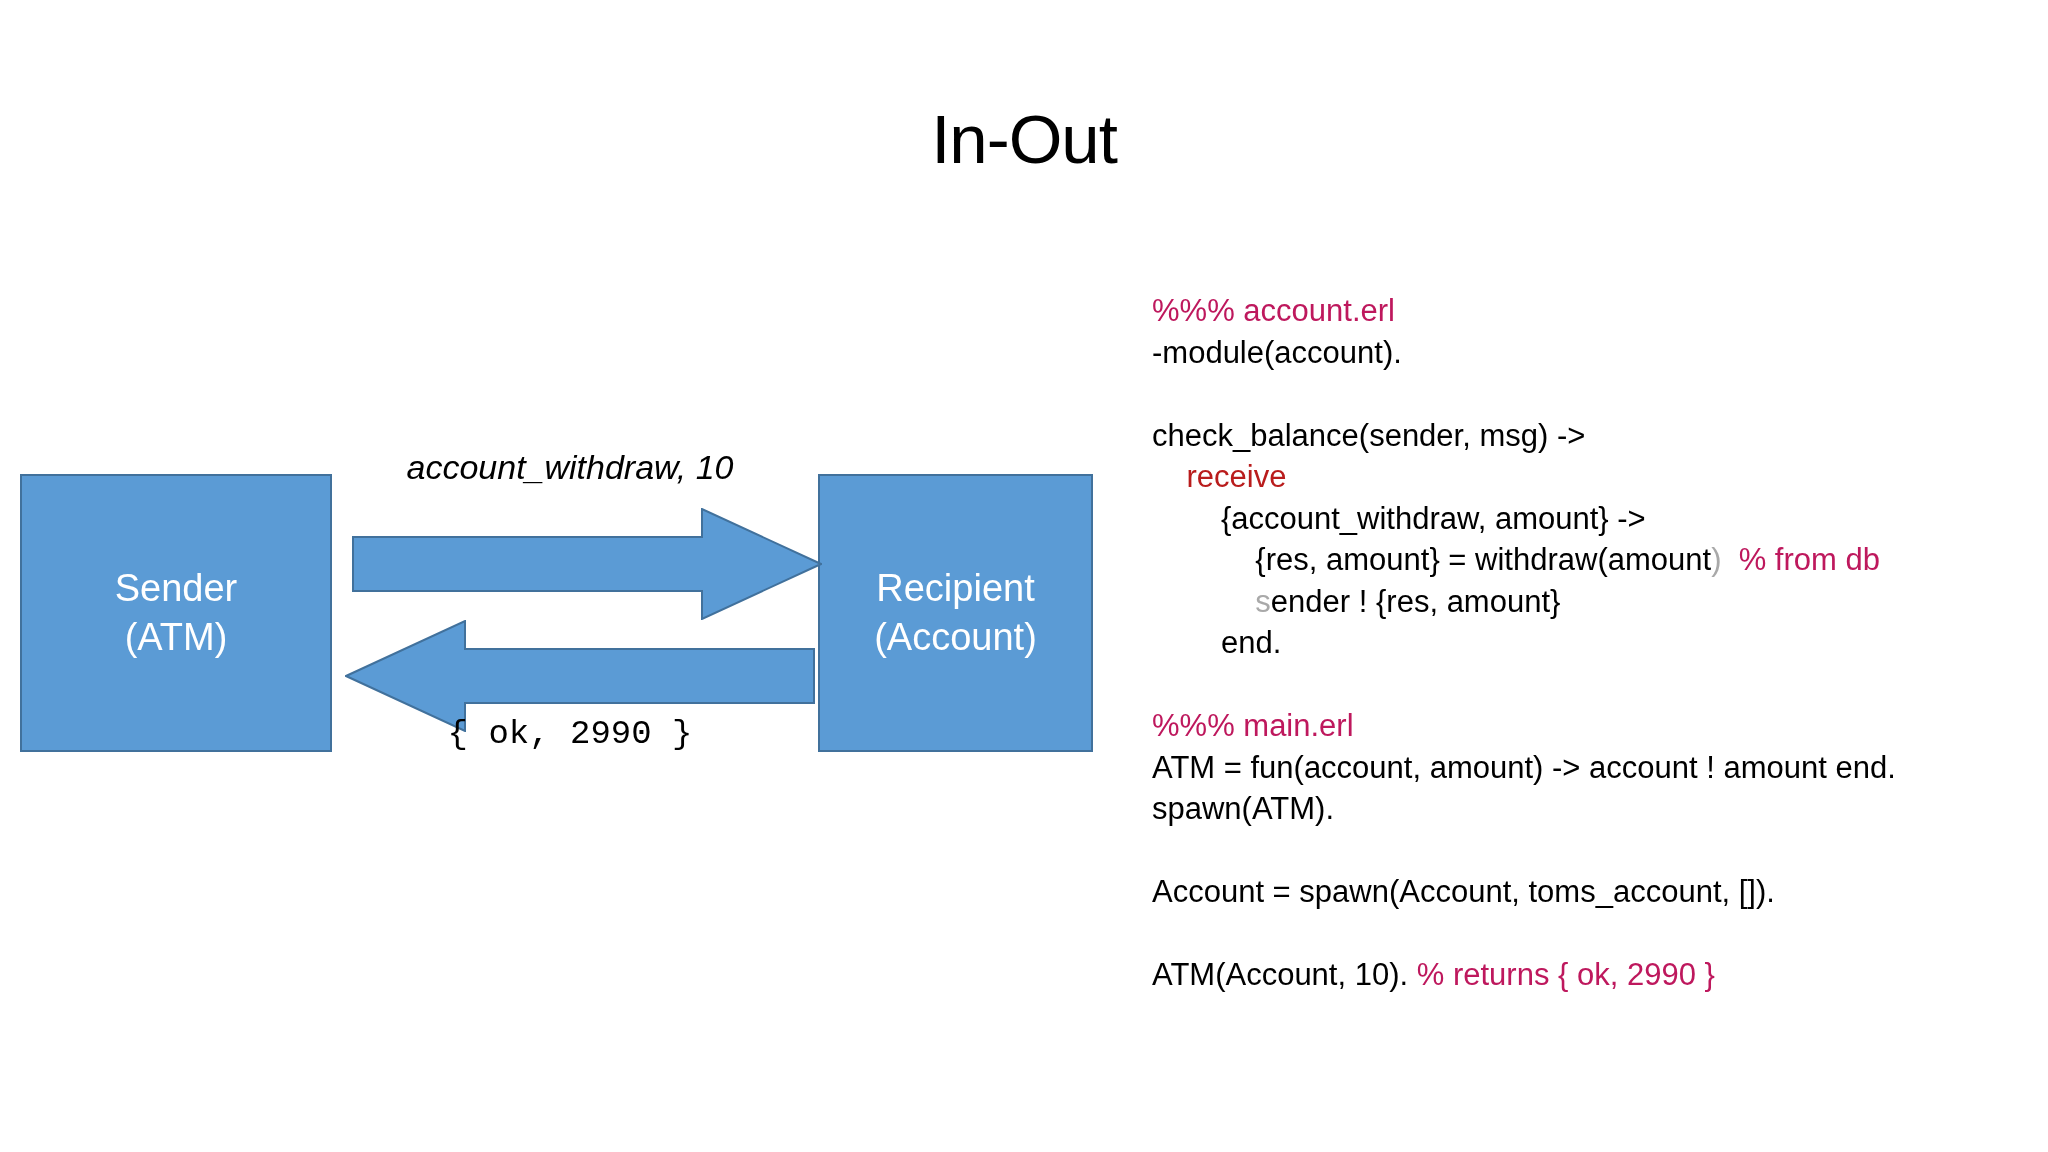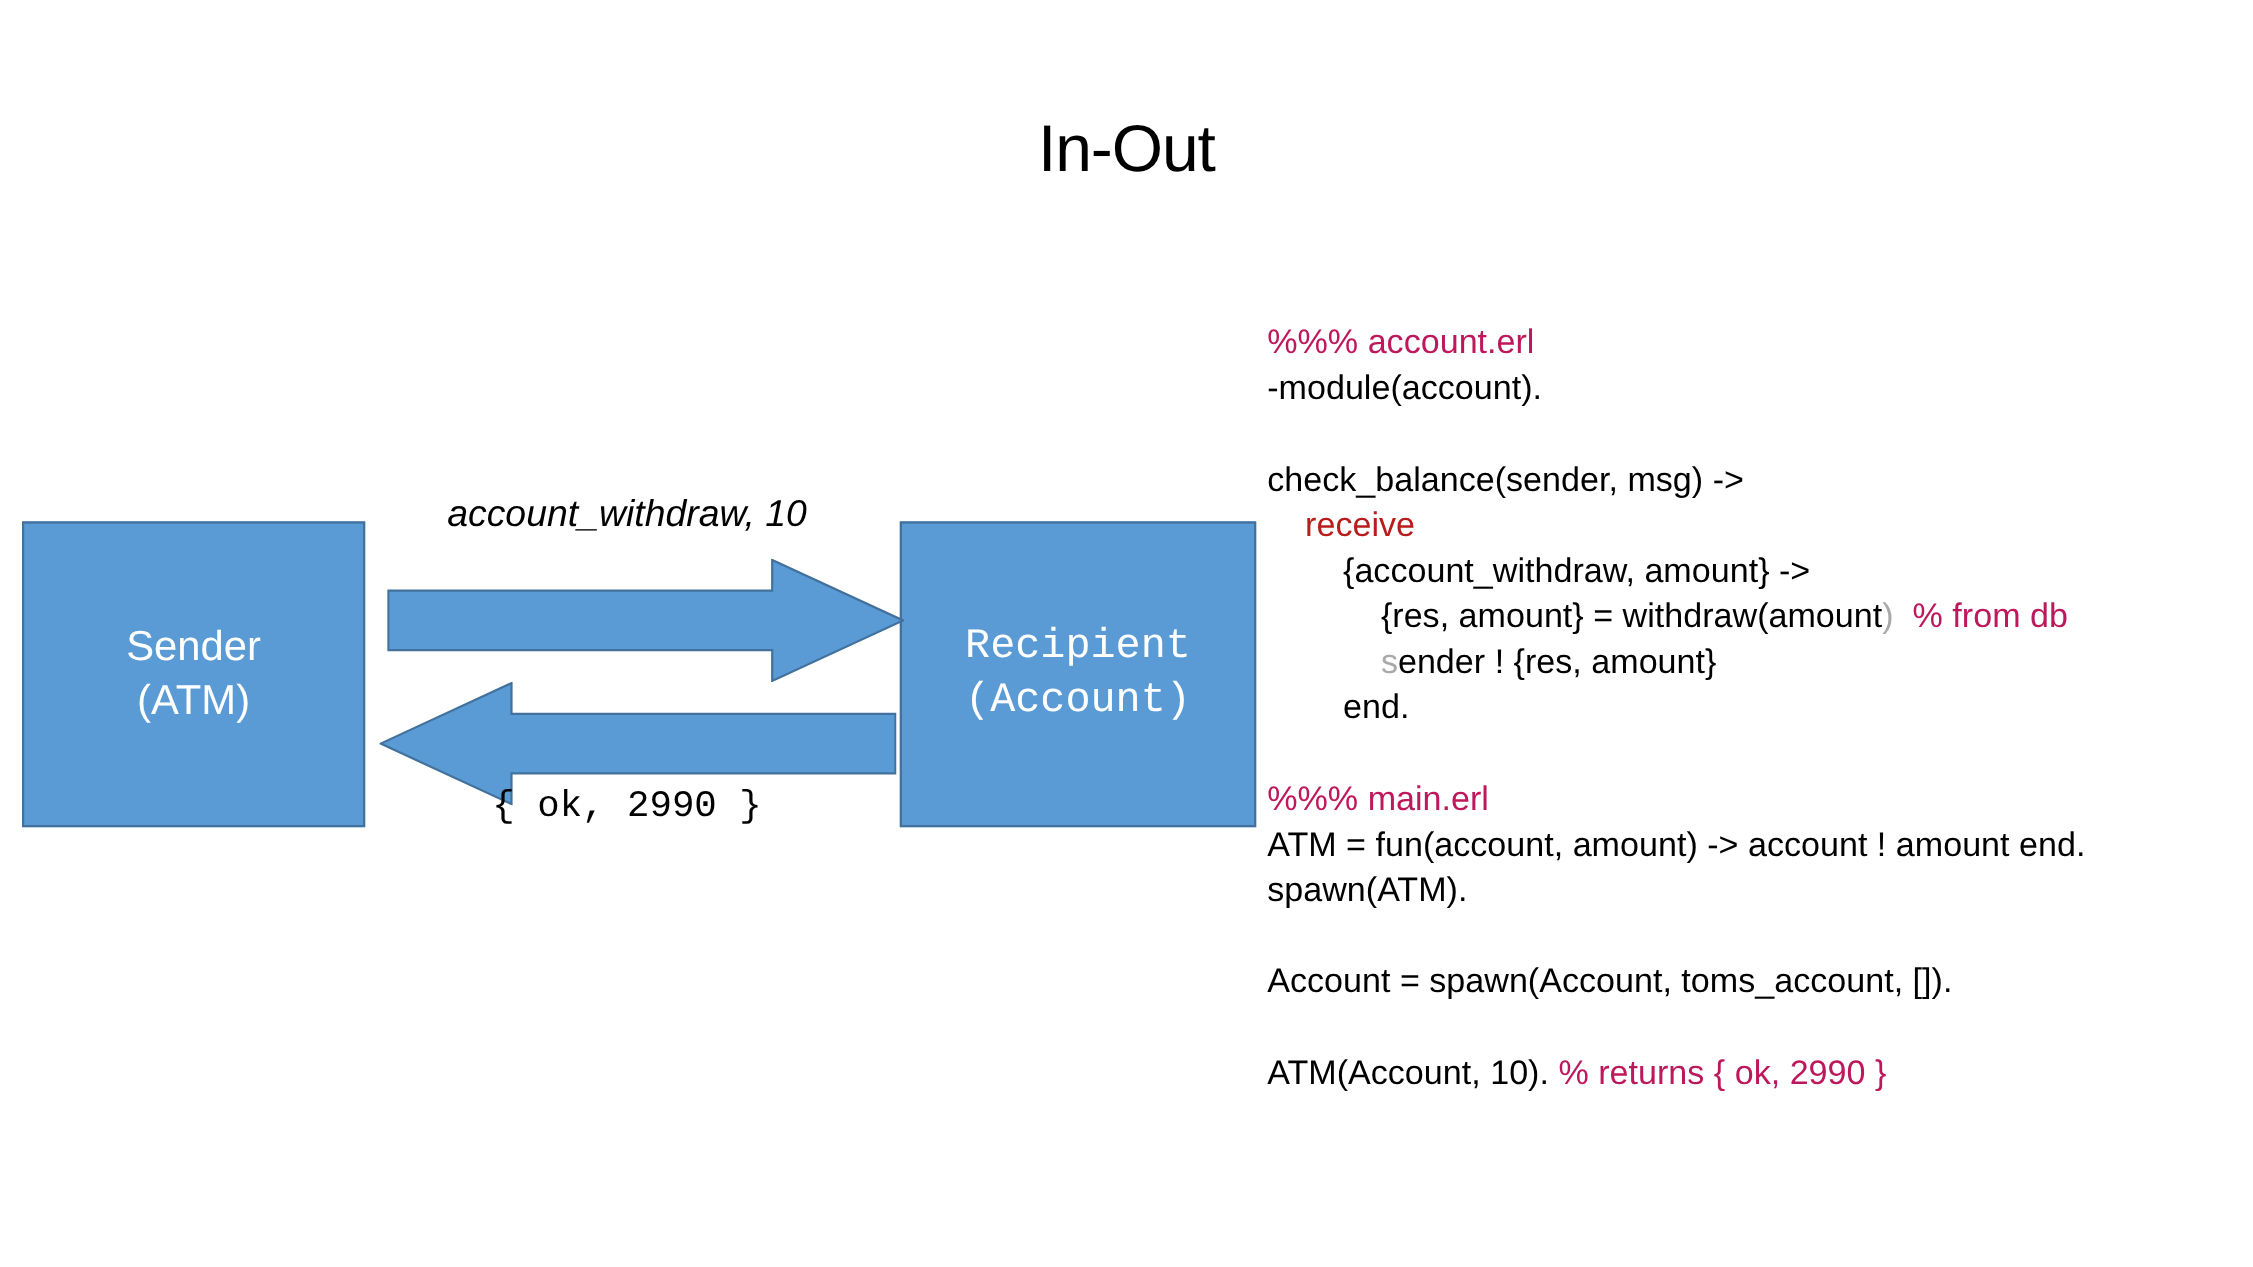--- a/index.html
+++ b/index.html
@@ -16,21 +16,21 @@
     color: #000000;
   }
 
   
   #slide-title {
     position: absolute;
     left: 0;
     top: 105px;
     width: 2048px;
     text-align: center;
-    font-size: 60px;
+    font-size: 69px;
     line-height: 1.0;
     font-weight: 400;
     color: #000000;
     letter-spacing: -1px;
   }
 
   
   #diagram {
     position: absolute;
     left: 0;
@@ -56,23 +56,22 @@
 
   #sender-box {
     left: 20px;
     top: 474px;
     width: 312px;
     height: 278px;
   }
   #recipient-box {
     left: 818px;
     top: 474px;
-    width: 324px;
+    width: 275px;
     height: 278px;
-    font-family: Liberation Mono, monospace;
   }
 
   .arrow-label {
     position: absolute;
     font-size: 34px;
     color: #000000;
     white-space: nowrap;
     text-align: center;
   }
   #request-label {

